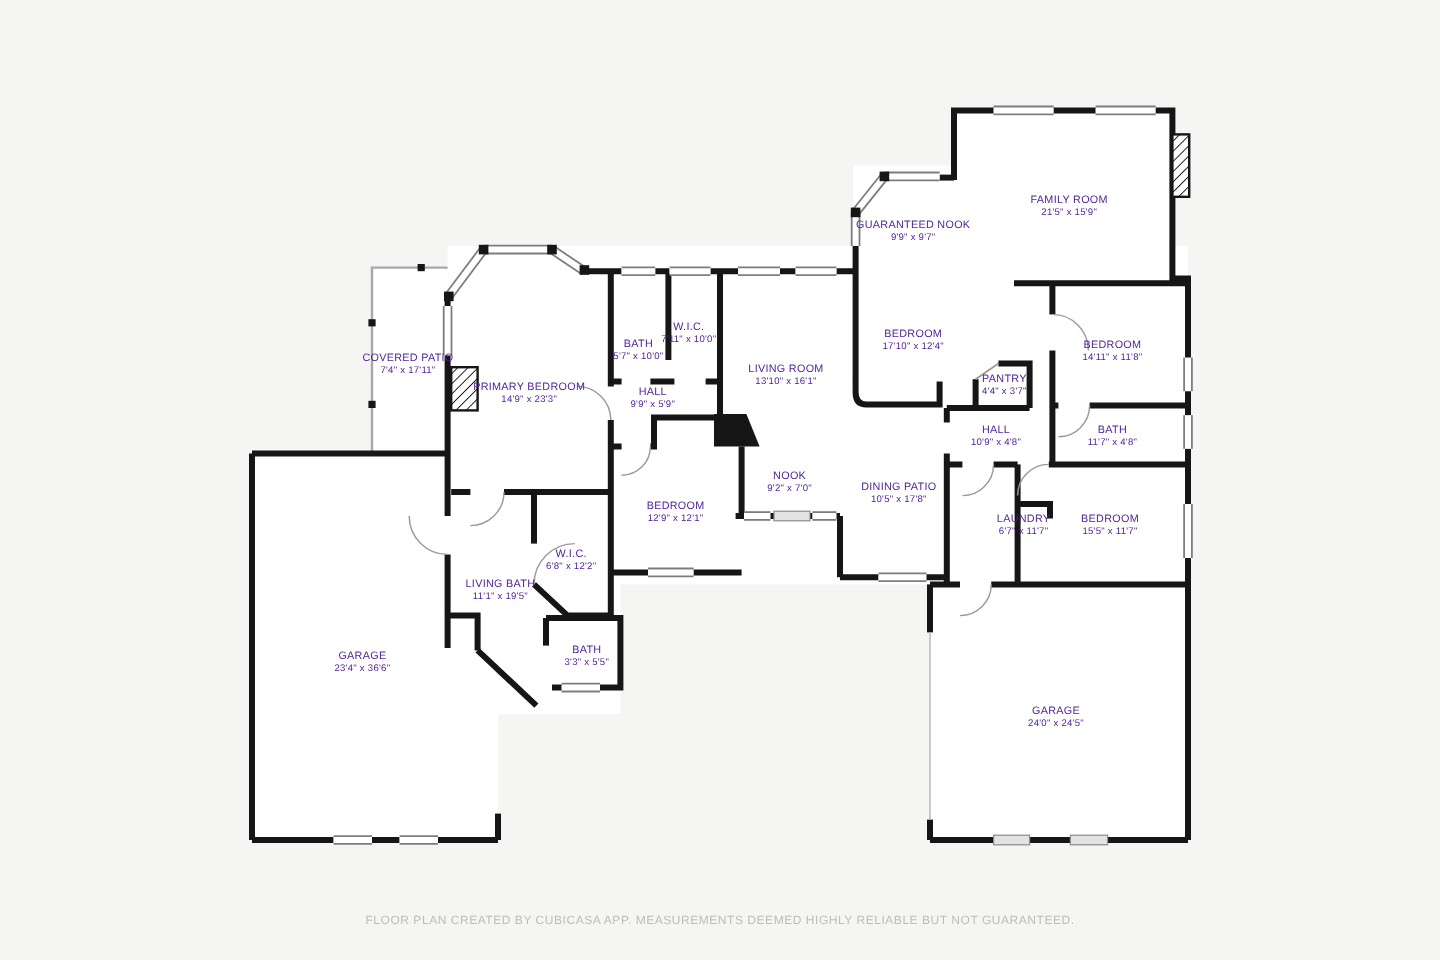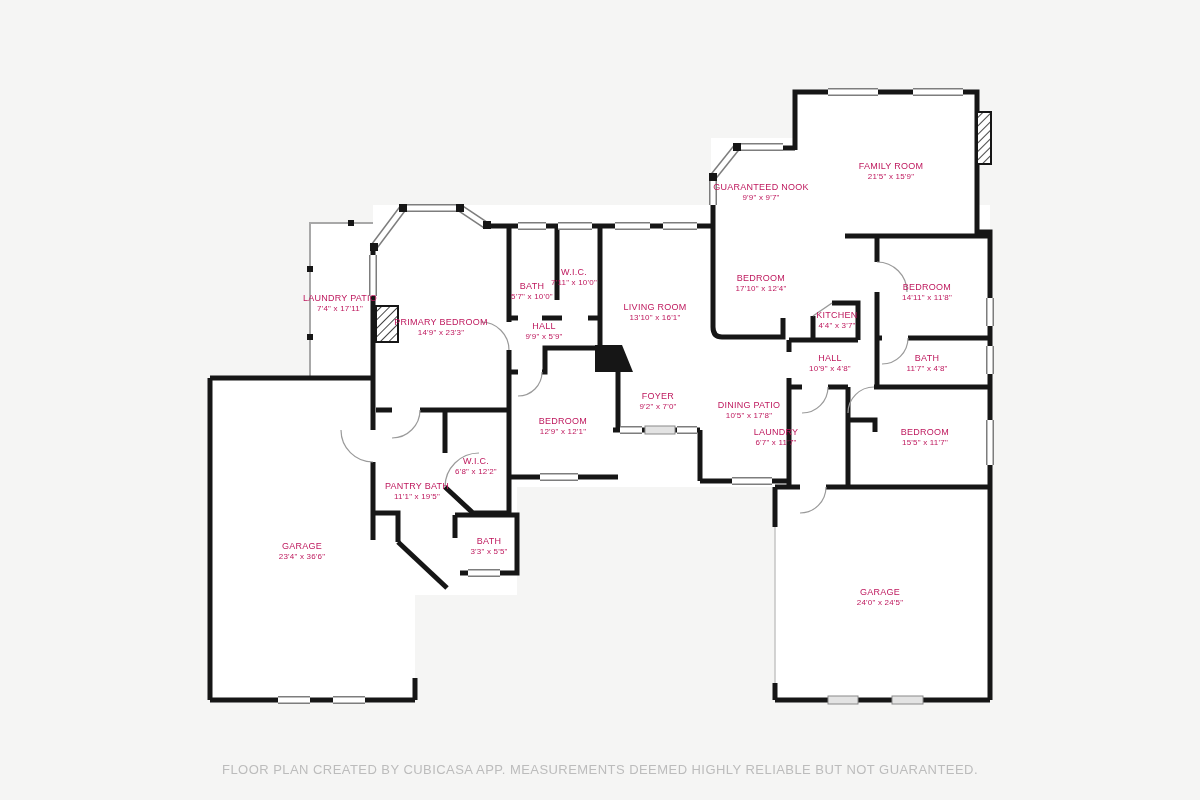--- a/index.html
+++ b/index.html
@@ -4,28 +4,28 @@
 <style>
   html,body{margin:0;padding:0;}
   body{
     width:1200px;height:800px;position:relative;overflow:hidden;
     background:#f5f5f4;
     font-family:"Liberation Sans", sans-serif;
   }
   #plan-svg{position:absolute;left:0;top:0;}
   .room-label{
     position:absolute;transform:translate(-50%,-50%);
-    text-align:center;color:#be185d;white-space:nowrap;
+    text-align:center;color:#4c1d95;white-space:nowrap;
     pointer-events:none;
   }
   .room-label .rname{display:block;font-size:9px;letter-spacing:.25px;}
   .room-label .rdims{display:block;font-size:8px;letter-spacing:.2px;margin-top:1px;}
   .footer-note{
     position:absolute;left:0;right:0;top:762px;text-align:center;
-    font-size:13px;letter-spacing:.45px;color:#bcbcbc;
+    font-size:10px;letter-spacing:.45px;color:#bcbcbc;
   }
 </style>
 </head>
 <body>
 
 <svg id="plan-svg" width="1200" height="800" viewBox="0 0 1200 800">
   <defs>
     <pattern id="hatch" width="6" height="6" patternUnits="userSpaceOnUse" patternTransform="rotate(45)">
       <rect width="6" height="6" fill="#ffffff"></rect>
       <line x1="0" y1="0" x2="0" y2="6" stroke="#161616" stroke-width="1.6"></line>
@@ -205,21 +205,21 @@
     <path d="M908,338 A26,26 0 0 1 882,364"></path>
     <path d="M828,387 A26,26 0 0 1 802,413"></path>
     <path d="M874,387 A26,26 0 0 0 848,413"></path>
     <path d="M826,487 A26,26 0 0 1 800,513"></path>
     <path d="M445,487 A34,34 0 0 1 479,453"></path>
   </g>
 </svg>
 
 <div>
   <div class="room-label" style="left:340px;top:303px">
-      <span class="rname">LAUNDRY PATIO</span>
+      <span class="rname">COVERED PATIO</span>
       <span class="rdims">7'4" x 17'11"</span>
     </div>
   <div class="room-label" style="left:441px;top:327px">
       <span class="rname">PRIMARY BEDROOM</span>
       <span class="rdims">14'9" x 23'3"</span>
     </div>
   <div class="room-label" style="left:532px;top:291px">
       <span class="rname">BATH</span>
       <span class="rdims">5'7" x 10'0"</span>
     </div>
@@ -245,57 +245,57 @@
     </div>
   <div class="room-label" style="left:761px;top:283px">
       <span class="rname">BEDROOM</span>
       <span class="rdims">17'10" x 12'4"</span>
     </div>
   <div class="room-label" style="left:927px;top:292px">
       <span class="rname">BEDROOM</span>
       <span class="rdims">14'11" x 11'8"</span>
     </div>
   <div class="room-label" style="left:837px;top:320px">
-      <span class="rname">KITCHEN</span>
+      <span class="rname">PANTRY</span>
       <span class="rdims">4'4" x 3'7"</span>
     </div>
   <div class="room-label" style="left:830px;top:363px">
       <span class="rname">HALL</span>
       <span class="rdims">10'9" x 4'8"</span>
     </div>
   <div class="room-label" style="left:927px;top:363px">
       <span class="rname">BATH</span>
       <span class="rdims">11'7" x 4'8"</span>
     </div>
   <div class="room-label" style="left:658px;top:401px">
-      <span class="rname">FOYER</span>
+      <span class="rname">NOOK</span>
       <span class="rdims">9'2" x 7'0"</span>
     </div>
   <div class="room-label" style="left:749px;top:410px">
       <span class="rname">DINING PATIO</span>
       <span class="rdims">10'5" x 17'8"</span>
     </div>
-  <div class="room-label" style="left:776px;top:437px">
+  <div class="room-label" style="left:853px;top:437px">
       <span class="rname">LAUNDRY</span>
       <span class="rdims">6'7" x 11'7"</span>
     </div>
   <div class="room-label" style="left:925px;top:437px">
       <span class="rname">BEDROOM</span>
       <span class="rdims">15'5" x 11'7"</span>
     </div>
   <div class="room-label" style="left:563px;top:426px">
       <span class="rname">BEDROOM</span>
       <span class="rdims">12'9" x 12'1"</span>
     </div>
   <div class="room-label" style="left:476px;top:466px">
       <span class="rname">W.I.C.</span>
       <span class="rdims">6'8" x 12'2"</span>
     </div>
   <div class="room-label" style="left:417px;top:491px">
-      <span class="rname">PANTRY BATH</span>
+      <span class="rname">LIVING BATH</span>
       <span class="rdims">11'1" x 19'5"</span>
     </div>
   <div class="room-label" style="left:489px;top:546px">
       <span class="rname">BATH</span>
       <span class="rdims">3'3" x 5'5"</span>
     </div>
   <div class="room-label" style="left:302px;top:551px">
       <span class="rname">GARAGE</span>
       <span class="rdims">23'4" x 36'6"</span>
     </div>

